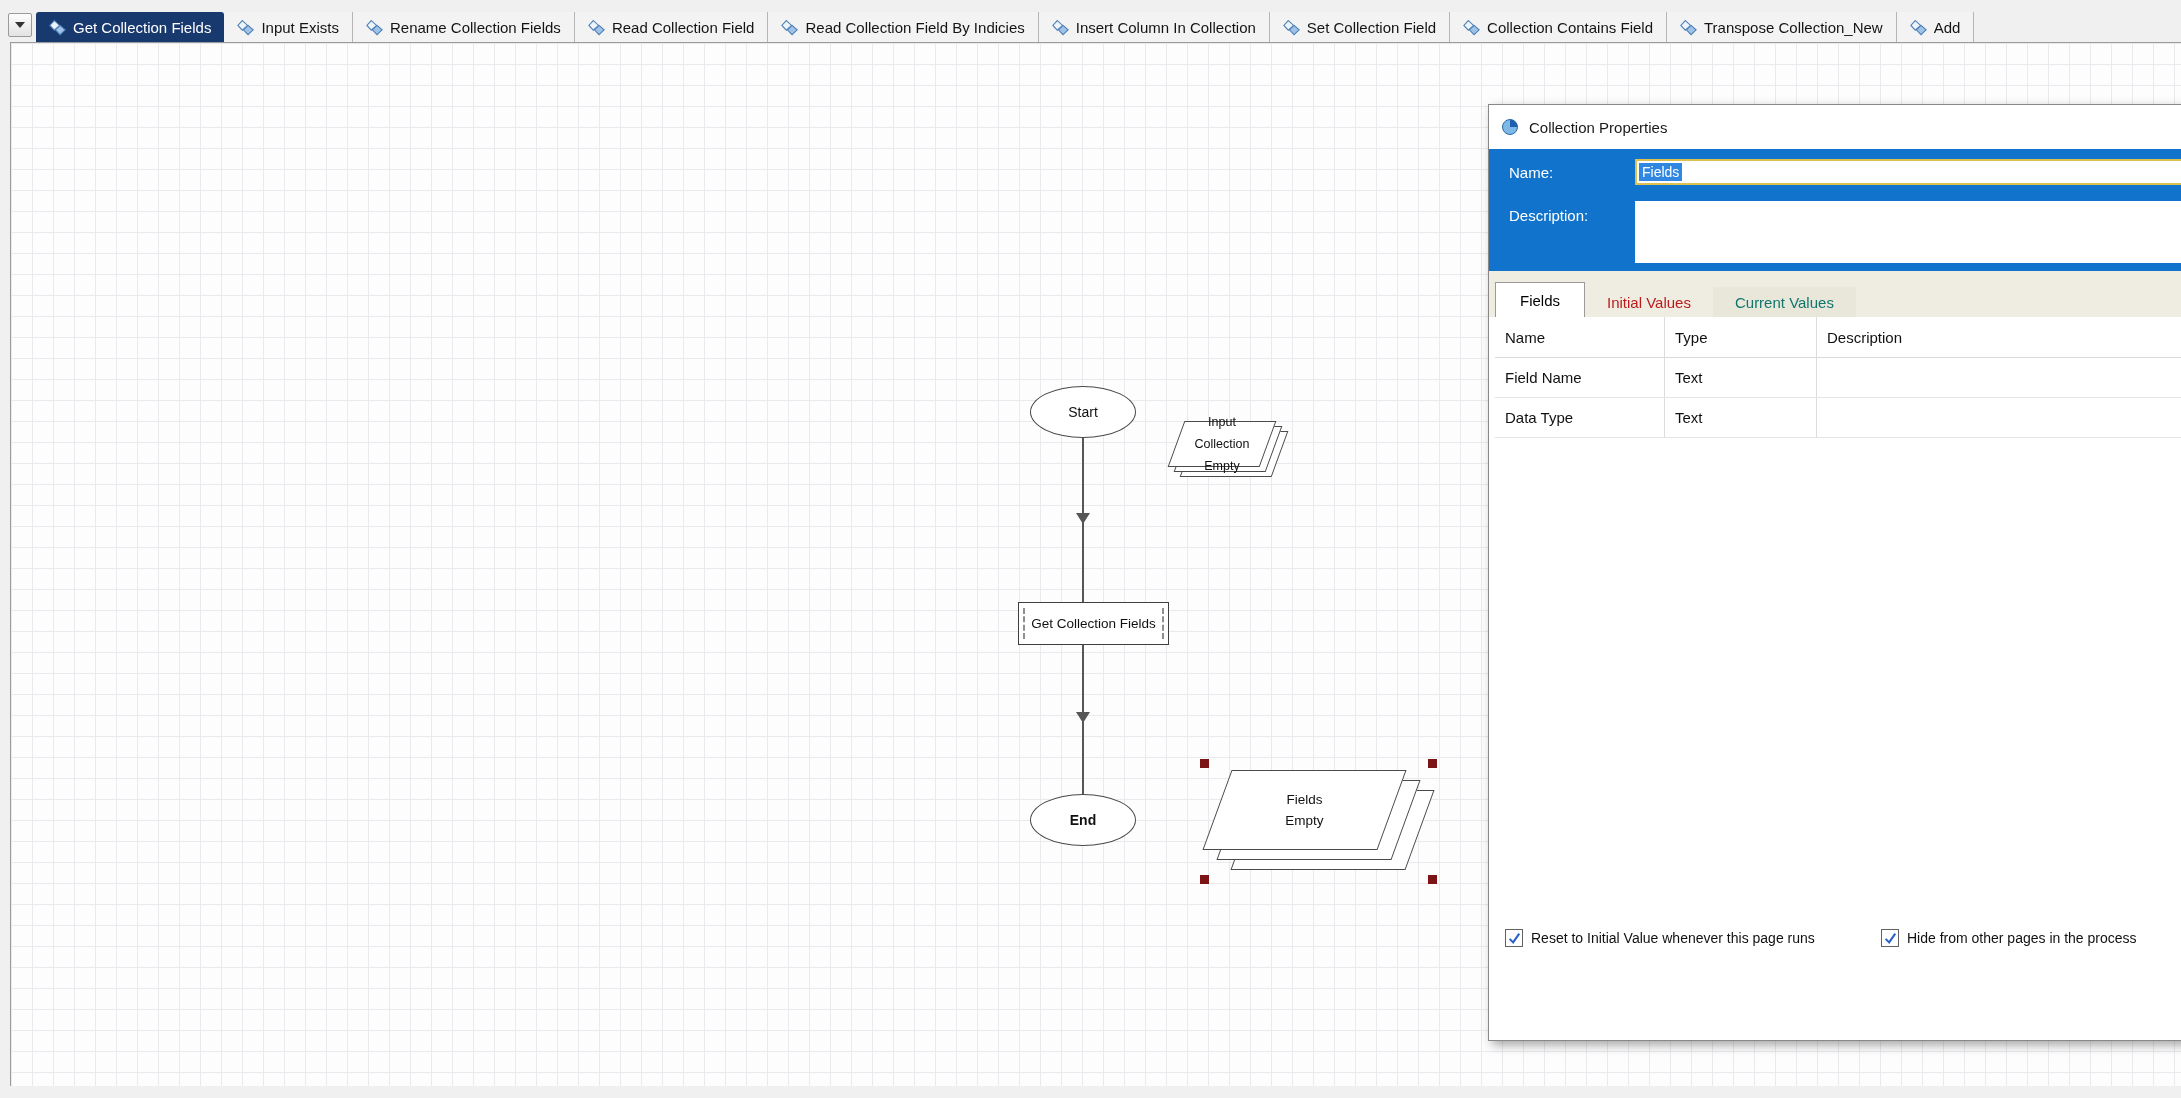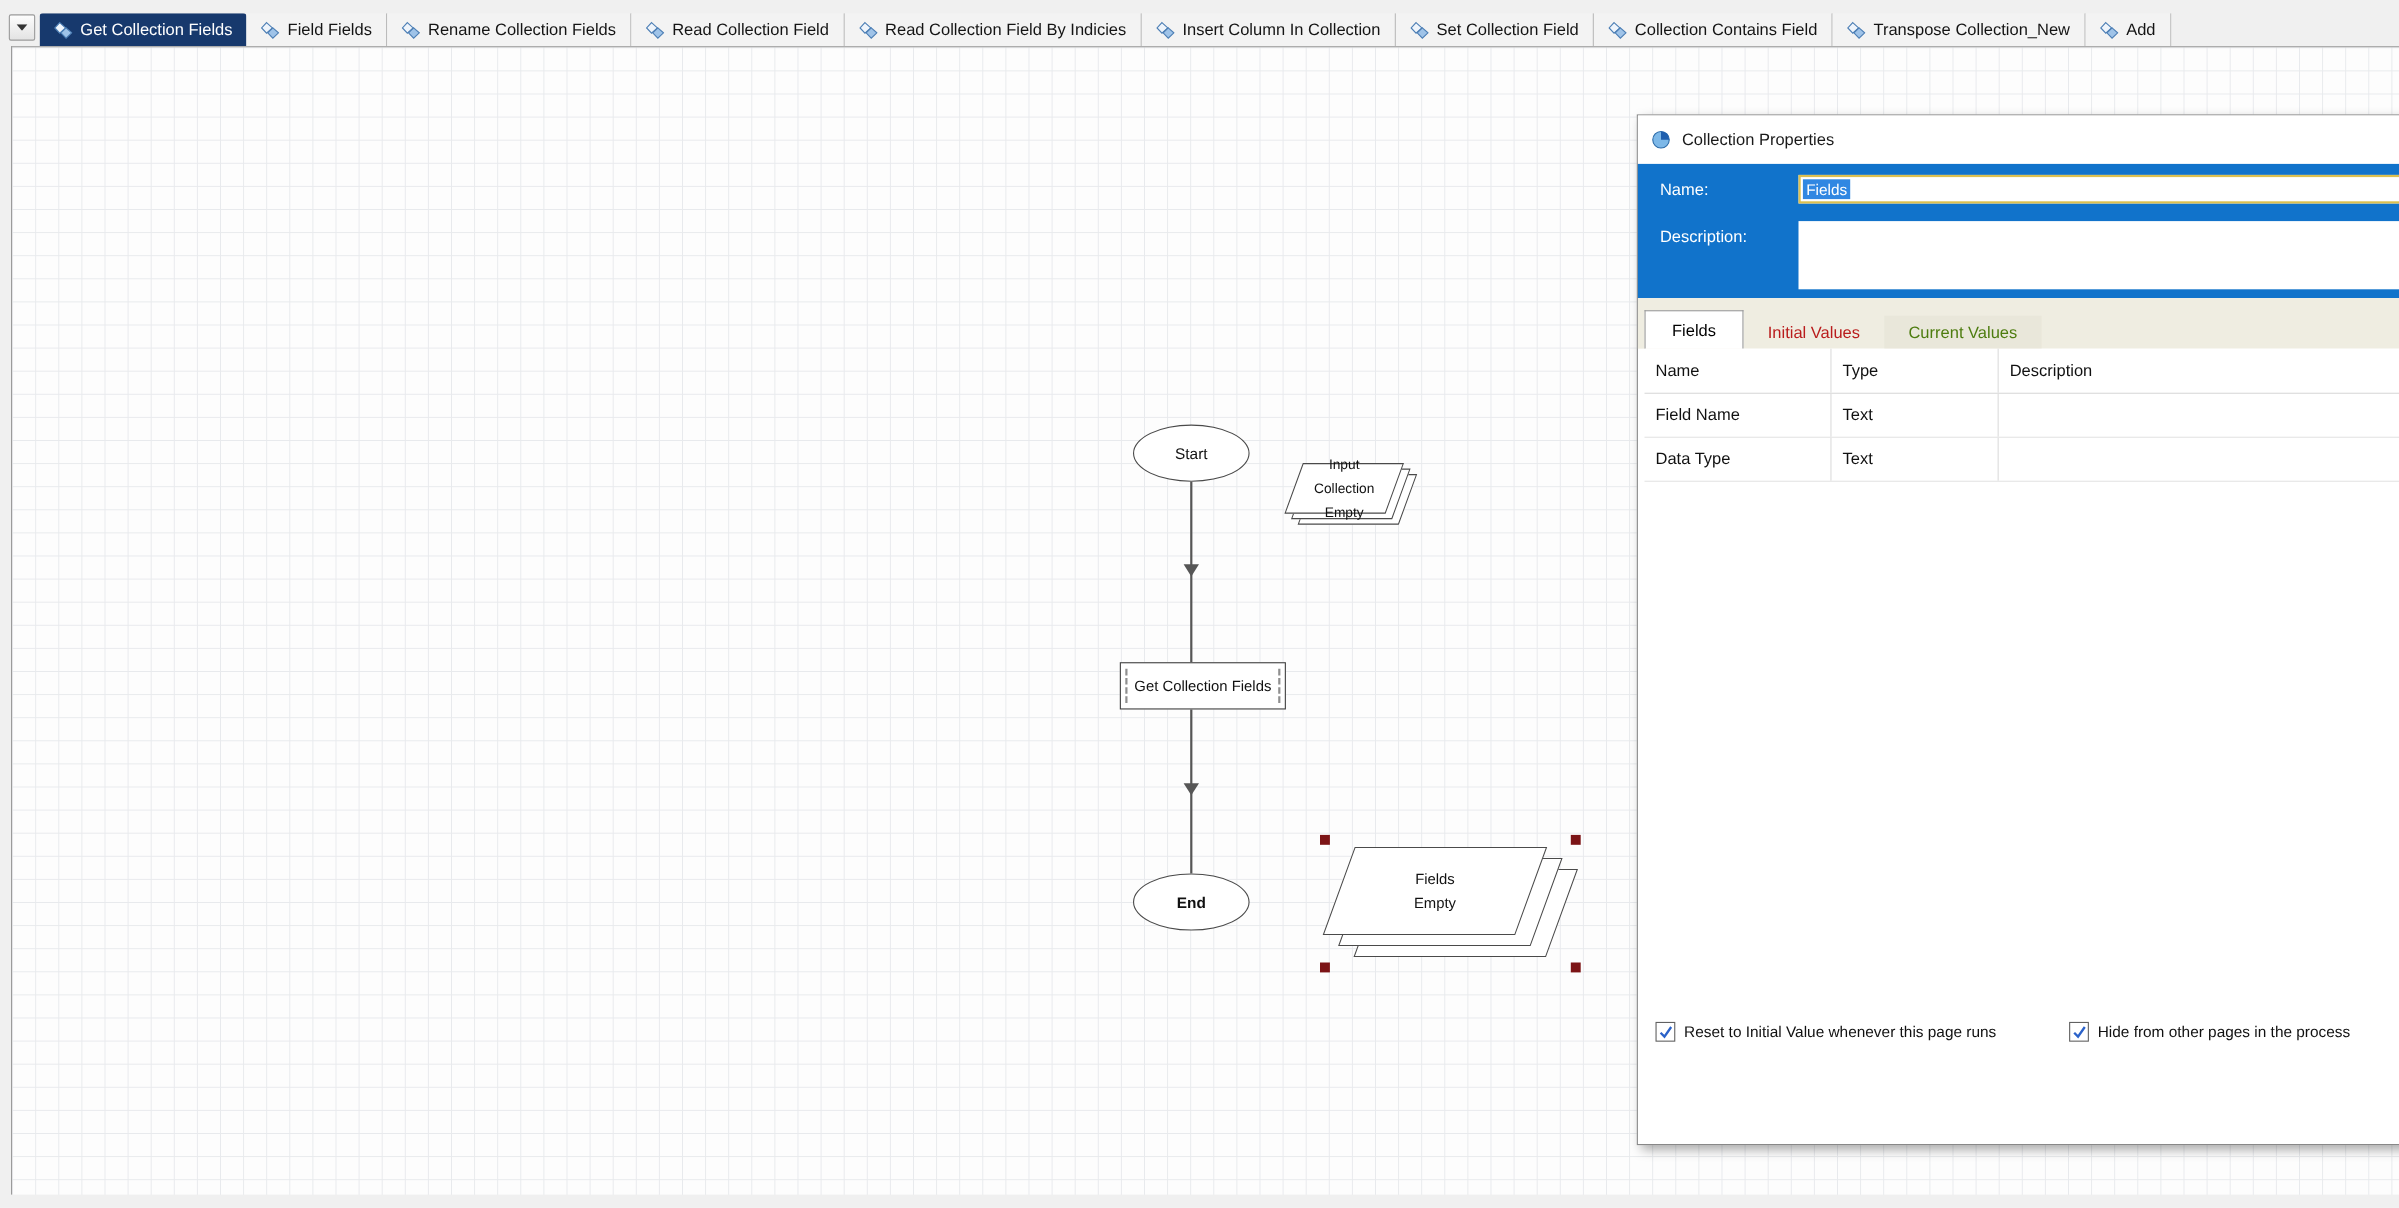--- a/index.html
+++ b/index.html
@@ -64,21 +64,21 @@
   .dlg-title{margin-left:10px;font-size:15px;color:#1a1a1a;}
   .dlg-bluepanel{position:absolute;left:0;top:44px;right:0;height:122px;background:#1173cb;}
   .fld-label{position:absolute;left:20px;color:#fff;font-size:15px;}
   .lbl-name{top:15px;} .lbl-desc{top:58px;}
   .name-input{position:absolute;left:146px;top:10px;width:610px;height:26px;background:#fff;border:2px solid #dcc050;box-sizing:border-box;font-size:14px;display:flex;align-items:center;padding-left:2px;}
   .sel-text{background:#3087e2;color:#fff;padding:1px 3px;}
   .desc-input{position:absolute;left:146px;top:52px;width:610px;height:62px;background:#fff;border:none;}
   .dlg-tabstrip{position:absolute;left:0;top:166px;right:0;height:46px;background:#efede1;display:flex;align-items:flex-end;padding-left:6px;box-sizing:border-box;}
   .dtab{display:flex;align-items:center;justify-content:center;font-size:15px;color:#b91c1c;height:30px;padding:0 22px;cursor:pointer;}
   .dtab.active{background:#fff;border:1px solid #9a9a9a;border-bottom:none;height:34px;padding:0 24px;color:#000;}
-  .dtab.disabled{color:#4d7c0f;background:#e9e7da;}
+  .dtab.disabled{color:#0f766e;background:#e9e7da;}
   .dlg-table{position:absolute;left:6px;top:212px;width:748px;height:600px;background:#fff;font-size:15px;color:#111;}
   .trow{display:flex;align-items:center;height:39px;border-bottom:1px solid #e4e4e4;}
   .trow.head{height:40px;border-bottom:1px solid #d9d9d9;}
   .tcell{padding-left:10px;box-sizing:border-box;height:100%;display:flex;align-items:center;}
   .c-name{width:170px;border-right:1px solid #dcdcdc;}
   .c-type{width:152px;border-right:1px solid #dcdcdc;}
   .c-desc{flex:1;}
   .cbrow{position:absolute;left:0;top:824px;right:0;height:30px;}
   .cbitem{position:absolute;display:flex;align-items:center;cursor:pointer;}
   .cb1{left:16px;} .cb2{left:392px;}
@@ -108,21 +108,21 @@
           </span>
         <span>Get Collection Fields</span>
       </div>
       <div class="tab">
         <span class="ticon">
             <svg width="17" height="17" viewBox="0 0 16 16">
               <path d="M5 1.5 L10 6 L5 10.5 L0.8 6 Z" fill="#eef4fb" stroke="#4d7fb5"></path>
               <path d="M10.4 6 L15.2 10.2 L10.4 14.8 L6 10.2 Z" fill="#9fc3e8" stroke="#4d7fb5"></path>
             </svg>
           </span>
-        <span>Field Fields</span>
+        <span>Input Exists</span>
       </div>
       <div class="tab">
         <span class="ticon">
             <svg width="17" height="17" viewBox="0 0 16 16">
               <path d="M5 1.5 L10 6 L5 10.5 L0.8 6 Z" fill="#eef4fb" stroke="#4d7fb5"></path>
               <path d="M10.4 6 L15.2 10.2 L10.4 14.8 L6 10.2 Z" fill="#9fc3e8" stroke="#4d7fb5"></path>
             </svg>
           </span>
         <span>Rename Collection Fields</span>
       </div>

